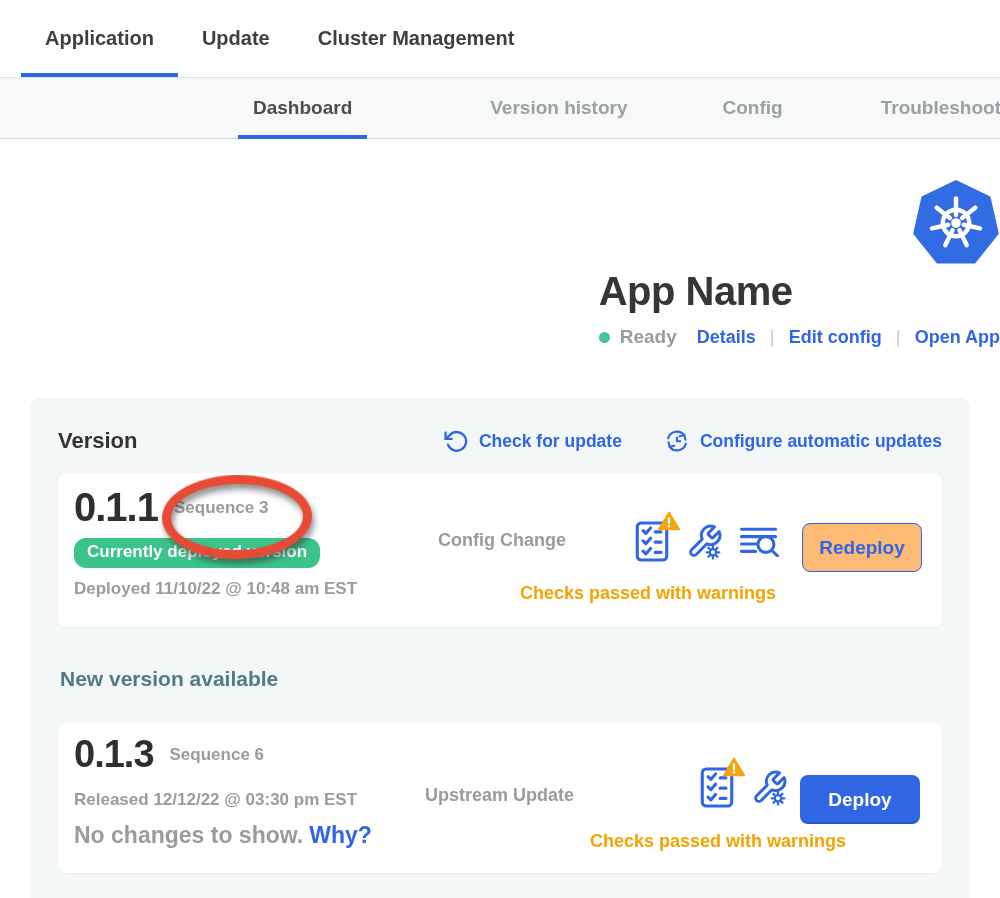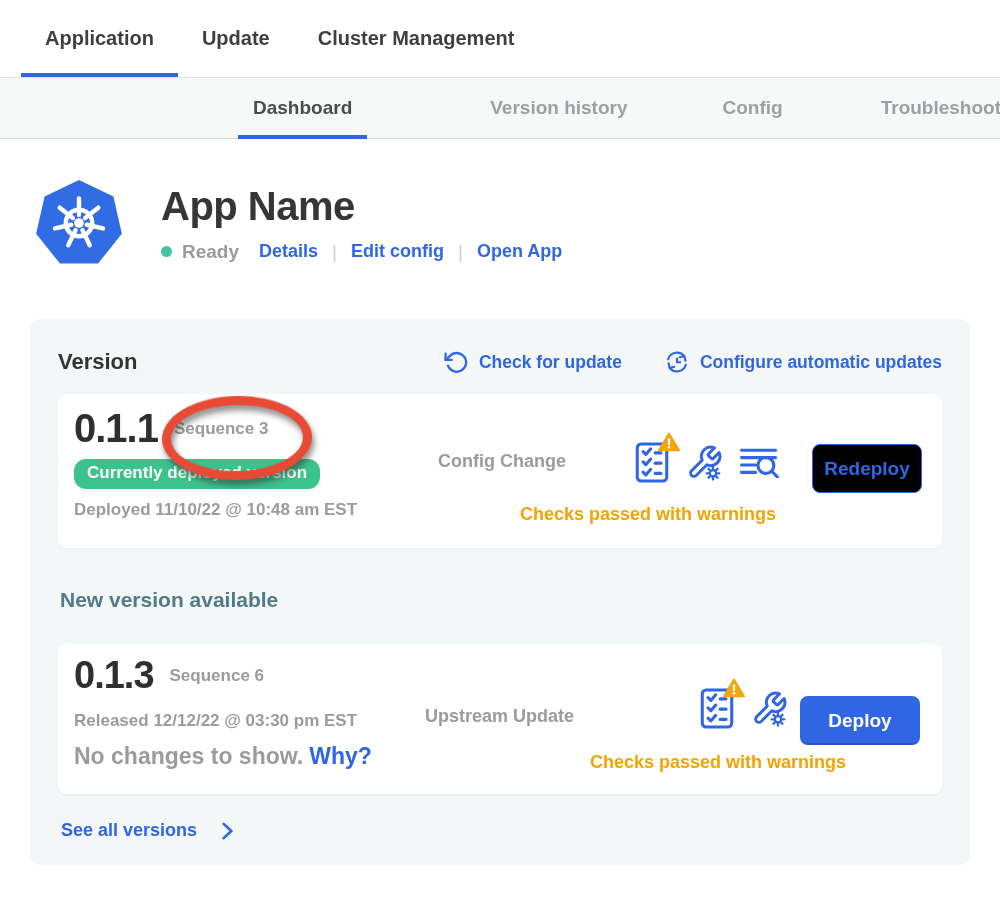--- a/index.html
+++ b/index.html
@@ -20,21 +20,21 @@
   .topnav-item.active::after{content:"";position:absolute;left:0;right:0;bottom:0;height:4px;background:var(--blue);}
   
   .subnav{height:62px;background:#f7f9f9;border-top:1px solid #e0e3e4;border-bottom:1px solid #d5d8d9;
     display:flex;align-items:stretch;white-space:nowrap;}
   .subnav-item{position:relative;display:flex;align-items:center;padding:0 15px;
     font-size:19px;font-weight:600;color:#9aa1a6;cursor:pointer;}
   .subnav-item.active{color:#4c4c4c;font-weight:700;}
   .subnav-item.active::after{content:"";position:absolute;left:0;right:0;bottom:-1px;height:4px;background:var(--blue);}
   .sn-1{margin-left:238px;} .sn-2{margin-left:108px;} .sn-3{margin-left:65px;} .sn-4{margin-left:68px;}
   
-  .app-header{margin:38px 0 0 35px;display:flex;align-items:center;}
+  .app-header{margin:38px 0 0 35px;display:flex;align-items:flex-end;flex-direction:column;}
   .app-logo{width:88px;height:92px;flex:none;}
   .app-head-text{margin-left:38px;}
   .app-title{font-size:40px;font-weight:800;color:var(--dark);letter-spacing:-0.5px;margin-bottom:12px;}
   .status-row{display:flex;align-items:center;}
   .status-dot{width:11px;height:11px;border-radius:50%;background:var(--dot-green);margin-right:10px;}
   .status-text{color:var(--muted);font-weight:700;font-size:19px;margin-right:20px;}
   .hlink{color:var(--blue);font-weight:700;font-size:18px;text-decoration:none;cursor:pointer;}
   .hsep{color:#c8cdd0;font-size:19px;margin:0 14px;font-weight:400;}
   
   .panel{margin:50px 30px 0;background:var(--panel-bg);border-radius:10px;padding:30px 28px 24px;}
@@ -54,21 +54,21 @@
   .v-date{margin-top:11px;font-size:17px;font-weight:600;color:var(--muted);}
   .v-changes{margin-top:12px;font-size:23px;font-weight:600;color:var(--muted);}
   .why-link{color:var(--blue);font-weight:700;margin-left:6px;cursor:pointer;text-decoration:none;}
   .source-label{position:absolute;font-size:18px;font-weight:700;color:var(--muted);}
   .icon-row{position:absolute;display:flex;align-items:center;gap:17px;}
   .check-icon-wrap{position:relative;cursor:pointer;}
   .tri-badge{position:absolute;top:-10px;right:-11px;}
   .warn-text{position:absolute;font-size:18px;font-weight:700;color:var(--warn);text-align:center;}
   .btn{position:absolute;height:49px;border-radius:8px;font-size:19px;font-weight:700;
     font-family:inherit;cursor:pointer;}
-  .btn-outline{width:110px;background:#000000;border:1.5px solid var(--blue);color:var(--blue);}
+  .btn-outline{width:120px;background:#fdba74;border:1.5px solid var(--blue);color:var(--blue);}
   .btn-solid{width:120px;background:var(--blue);border:none;color:#fff;box-shadow:inset 0 -2px 0 rgba(0,0,0,0.15);}
   .nva-heading{margin:40px 0 0 2px;font-size:21px;font-weight:700;color:var(--teal);}
   .see-all{margin:26px 0 0 3px;display:inline-flex;align-items:center;gap:25px;
     color:var(--blue);font-weight:700;font-size:18px;cursor:pointer;text-decoration:none;}
   
   .annotation-ellipse{position:absolute;left:104px;top:2px;width:150px;height:84px;
     border:9px solid var(--red);border-radius:50%;pointer-events:none;
     filter:drop-shadow(2px 5px 3px rgba(45,45,45,0.55));transform:rotate(-1deg);}
   .icon-svg{display:block;}
 </style>

